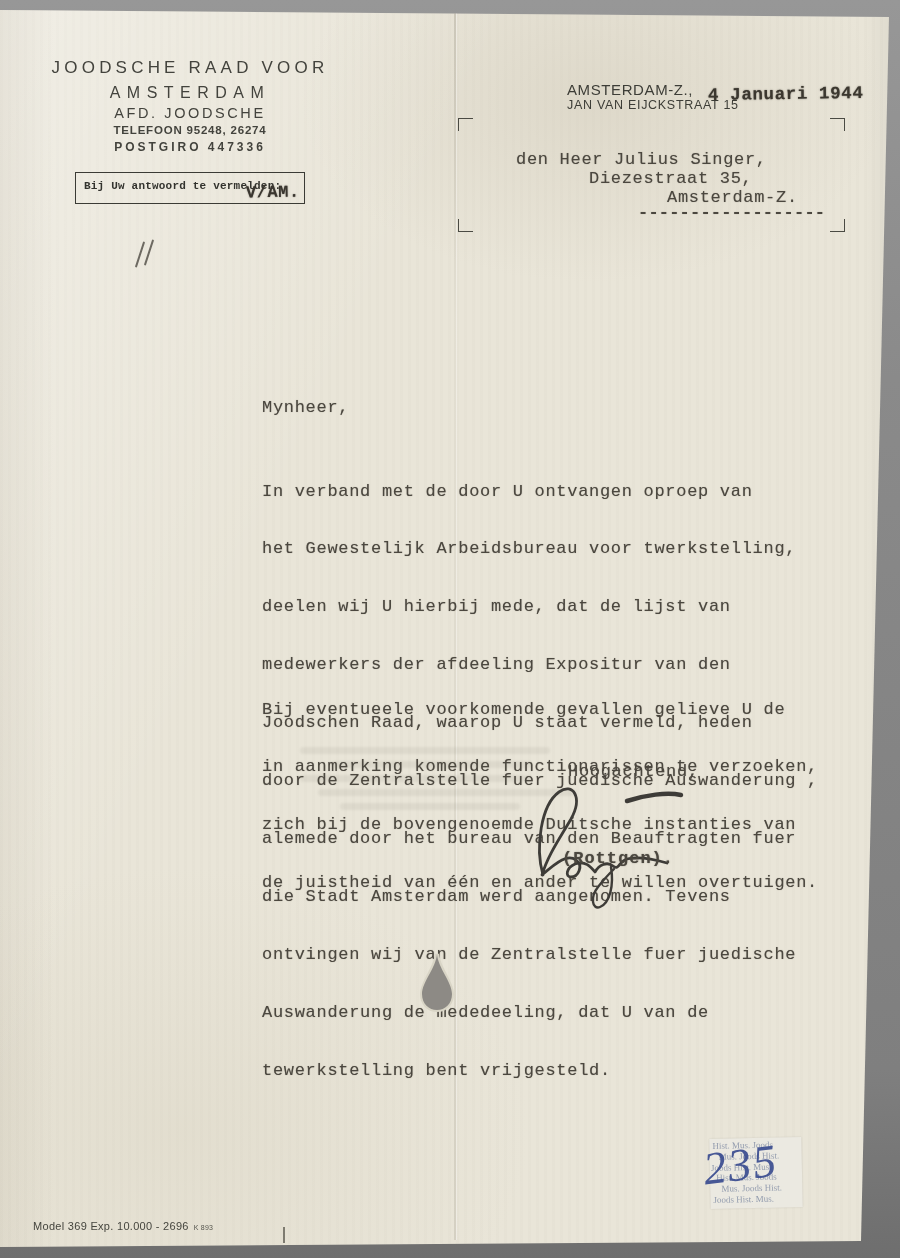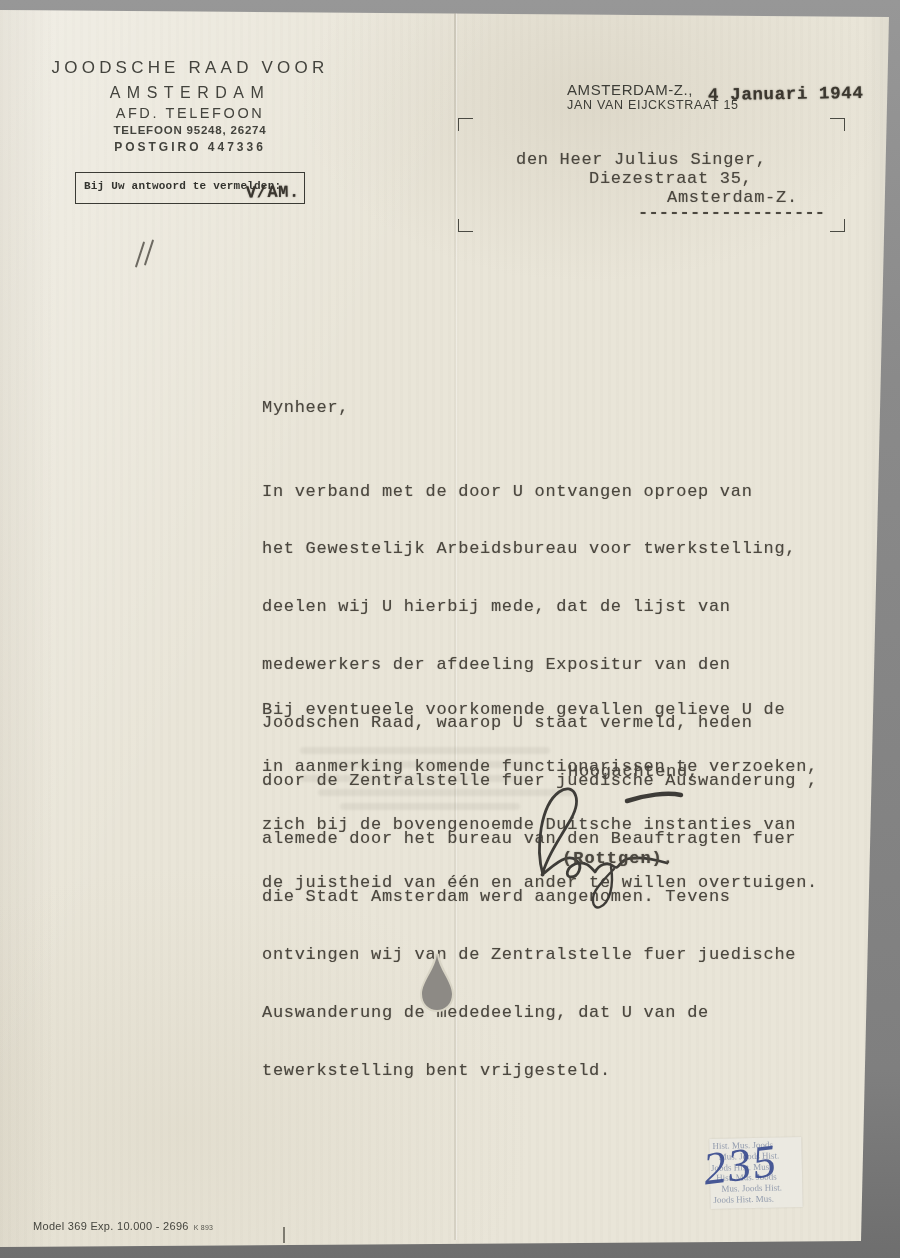--- a/index.html
+++ b/index.html
@@ -80,21 +80,21 @@
 </style>
 </head>
 <body>
 
 <div class="paper">
   <div class="crease-v"></div>
   <div class="crease-hl"></div>
 
   <div class="abs lh lh1">JOODSCHE RAAD VOOR</div>
   <div class="abs lh lh2">AMSTERDAM</div>
-  <div class="abs lh lh3">AFD. TELEFOON</div>
+  <div class="abs lh lh3">AFD. JOODSCHE</div>
   <div class="abs lh lh4">TELEFOON 95248, 26274</div>
   <div class="abs lh lh5">POSTGIRO 447336</div>
 
   <div class="abs refbox">
     <div class="abs reflabel">Bij Uw antwoord te vermelden:</div>
     <div class="abs refstamp">V/AM.</div>
   </div>
 
   <div class="abs sender1">AMSTERDAM-Z.,</div>
   <div class="abs sender2">JAN VAN EIJCKSTRAAT 15</div>

